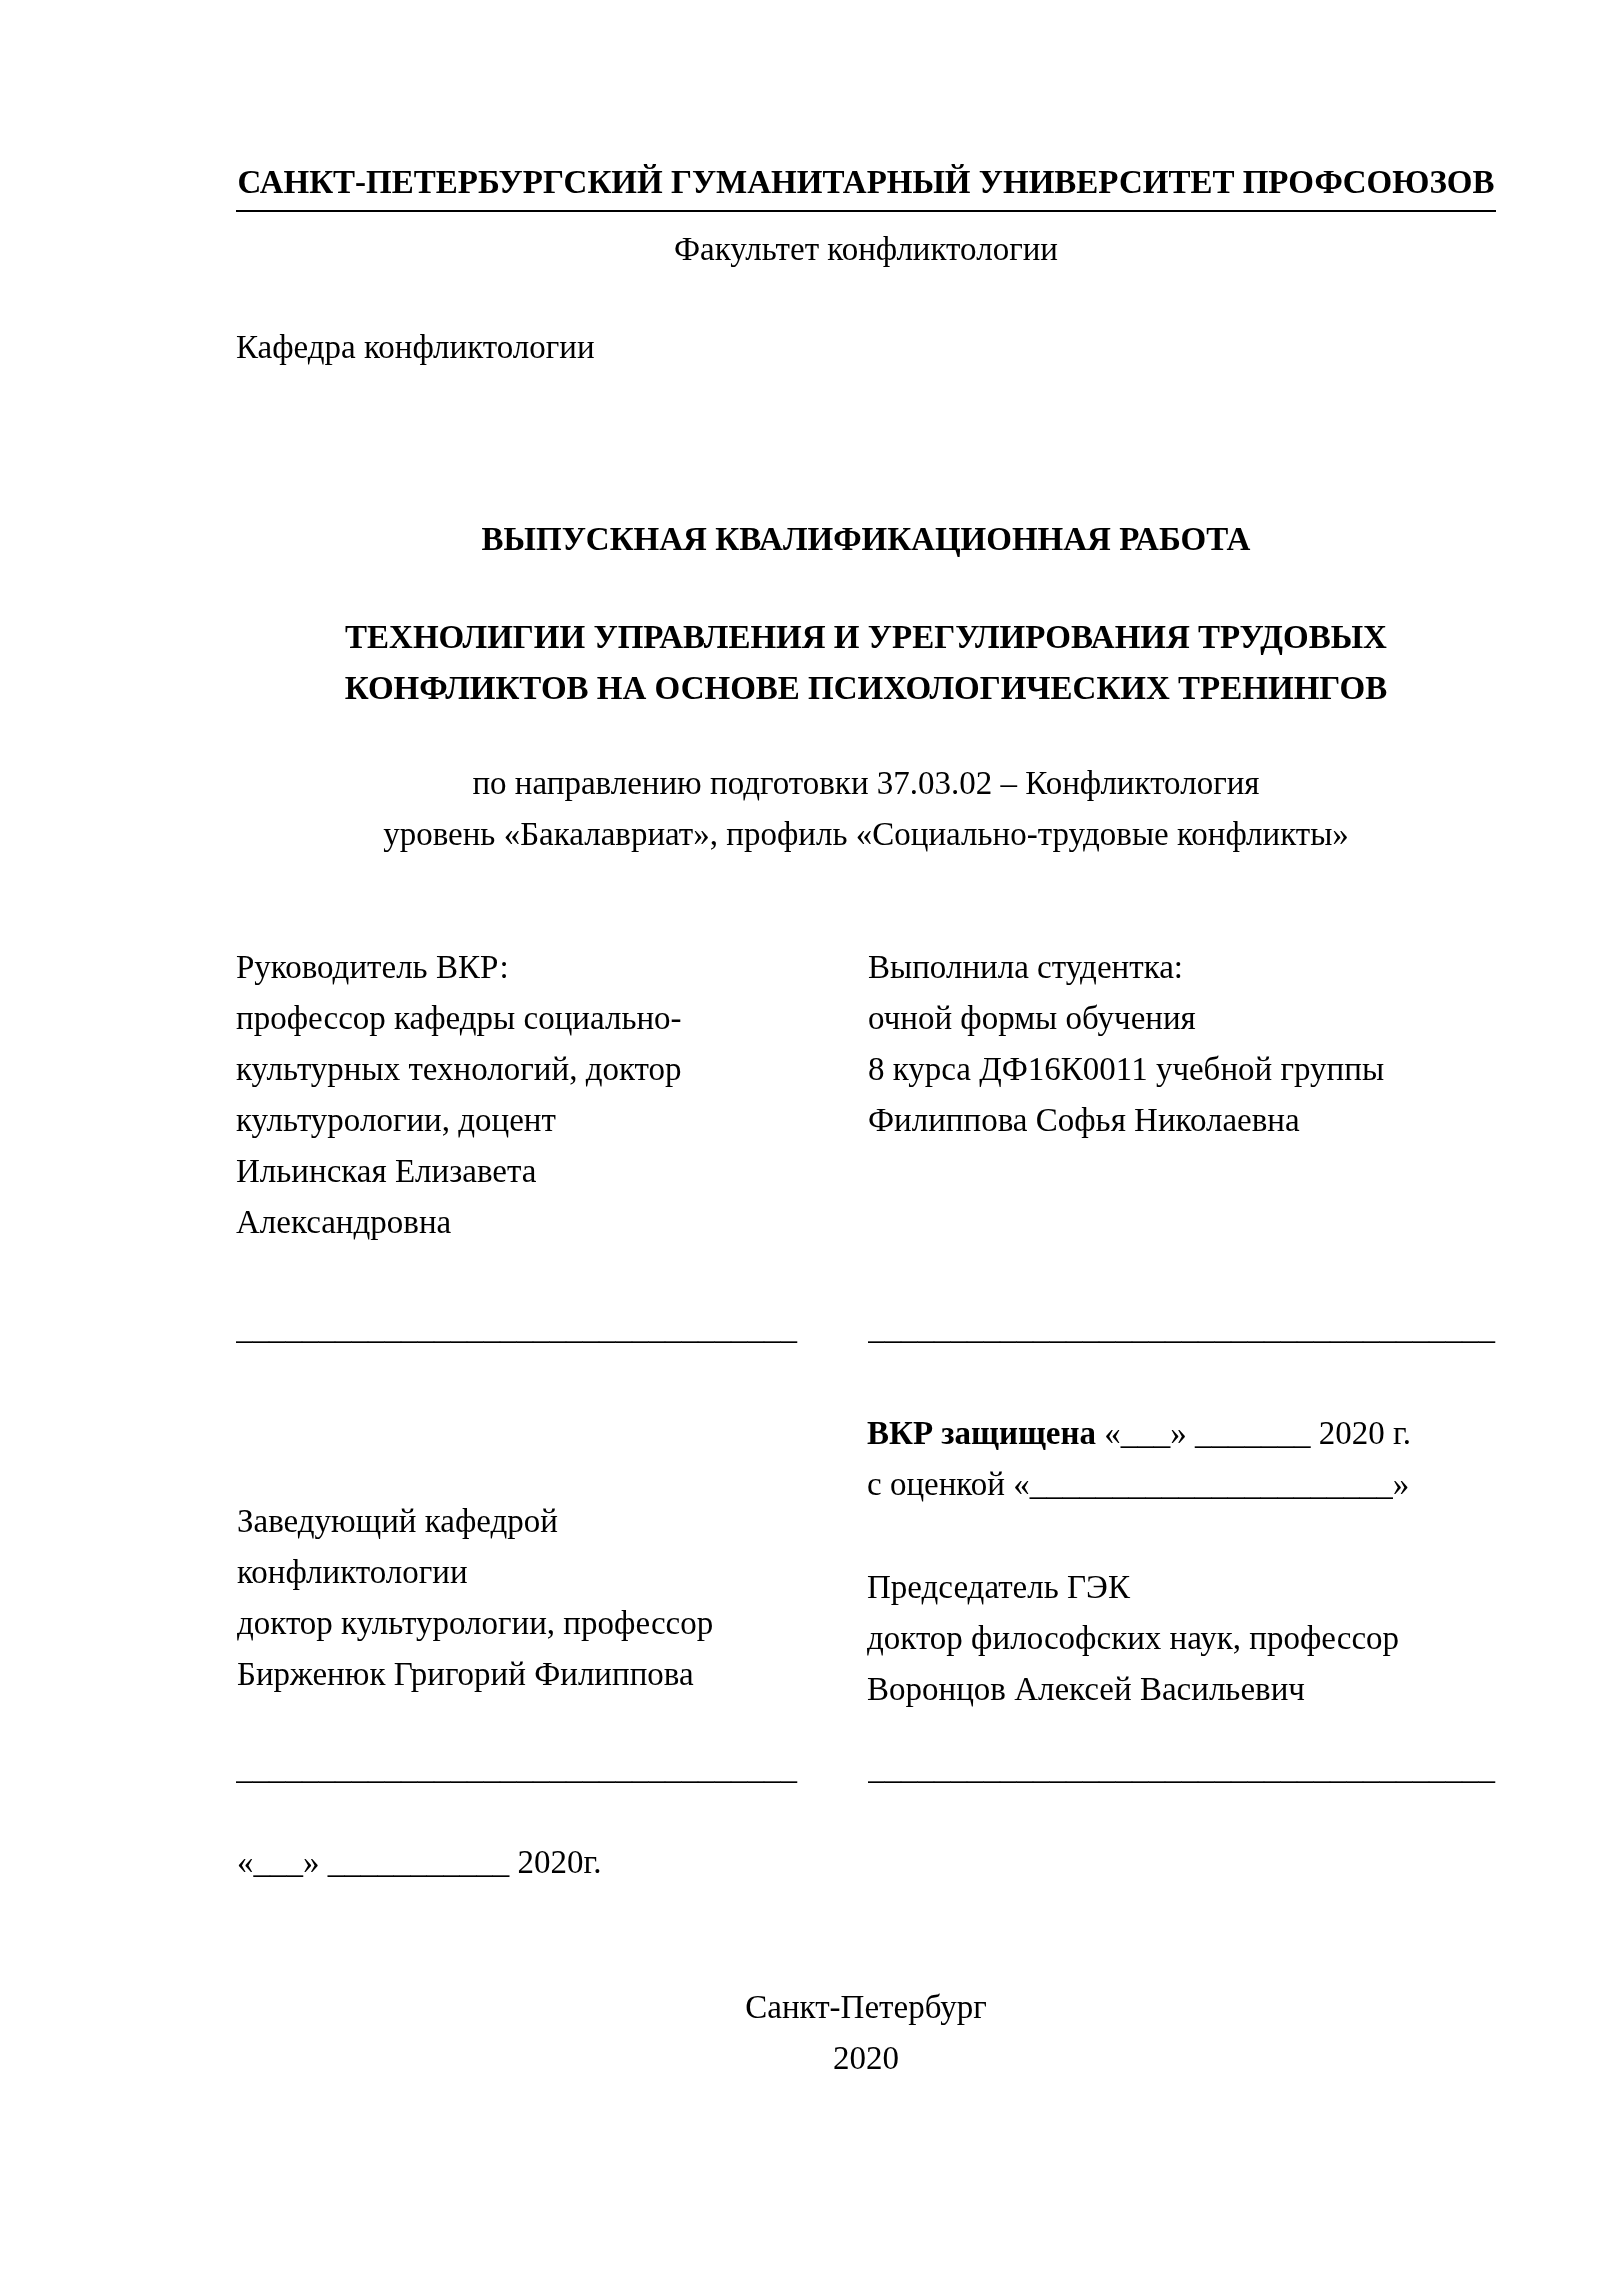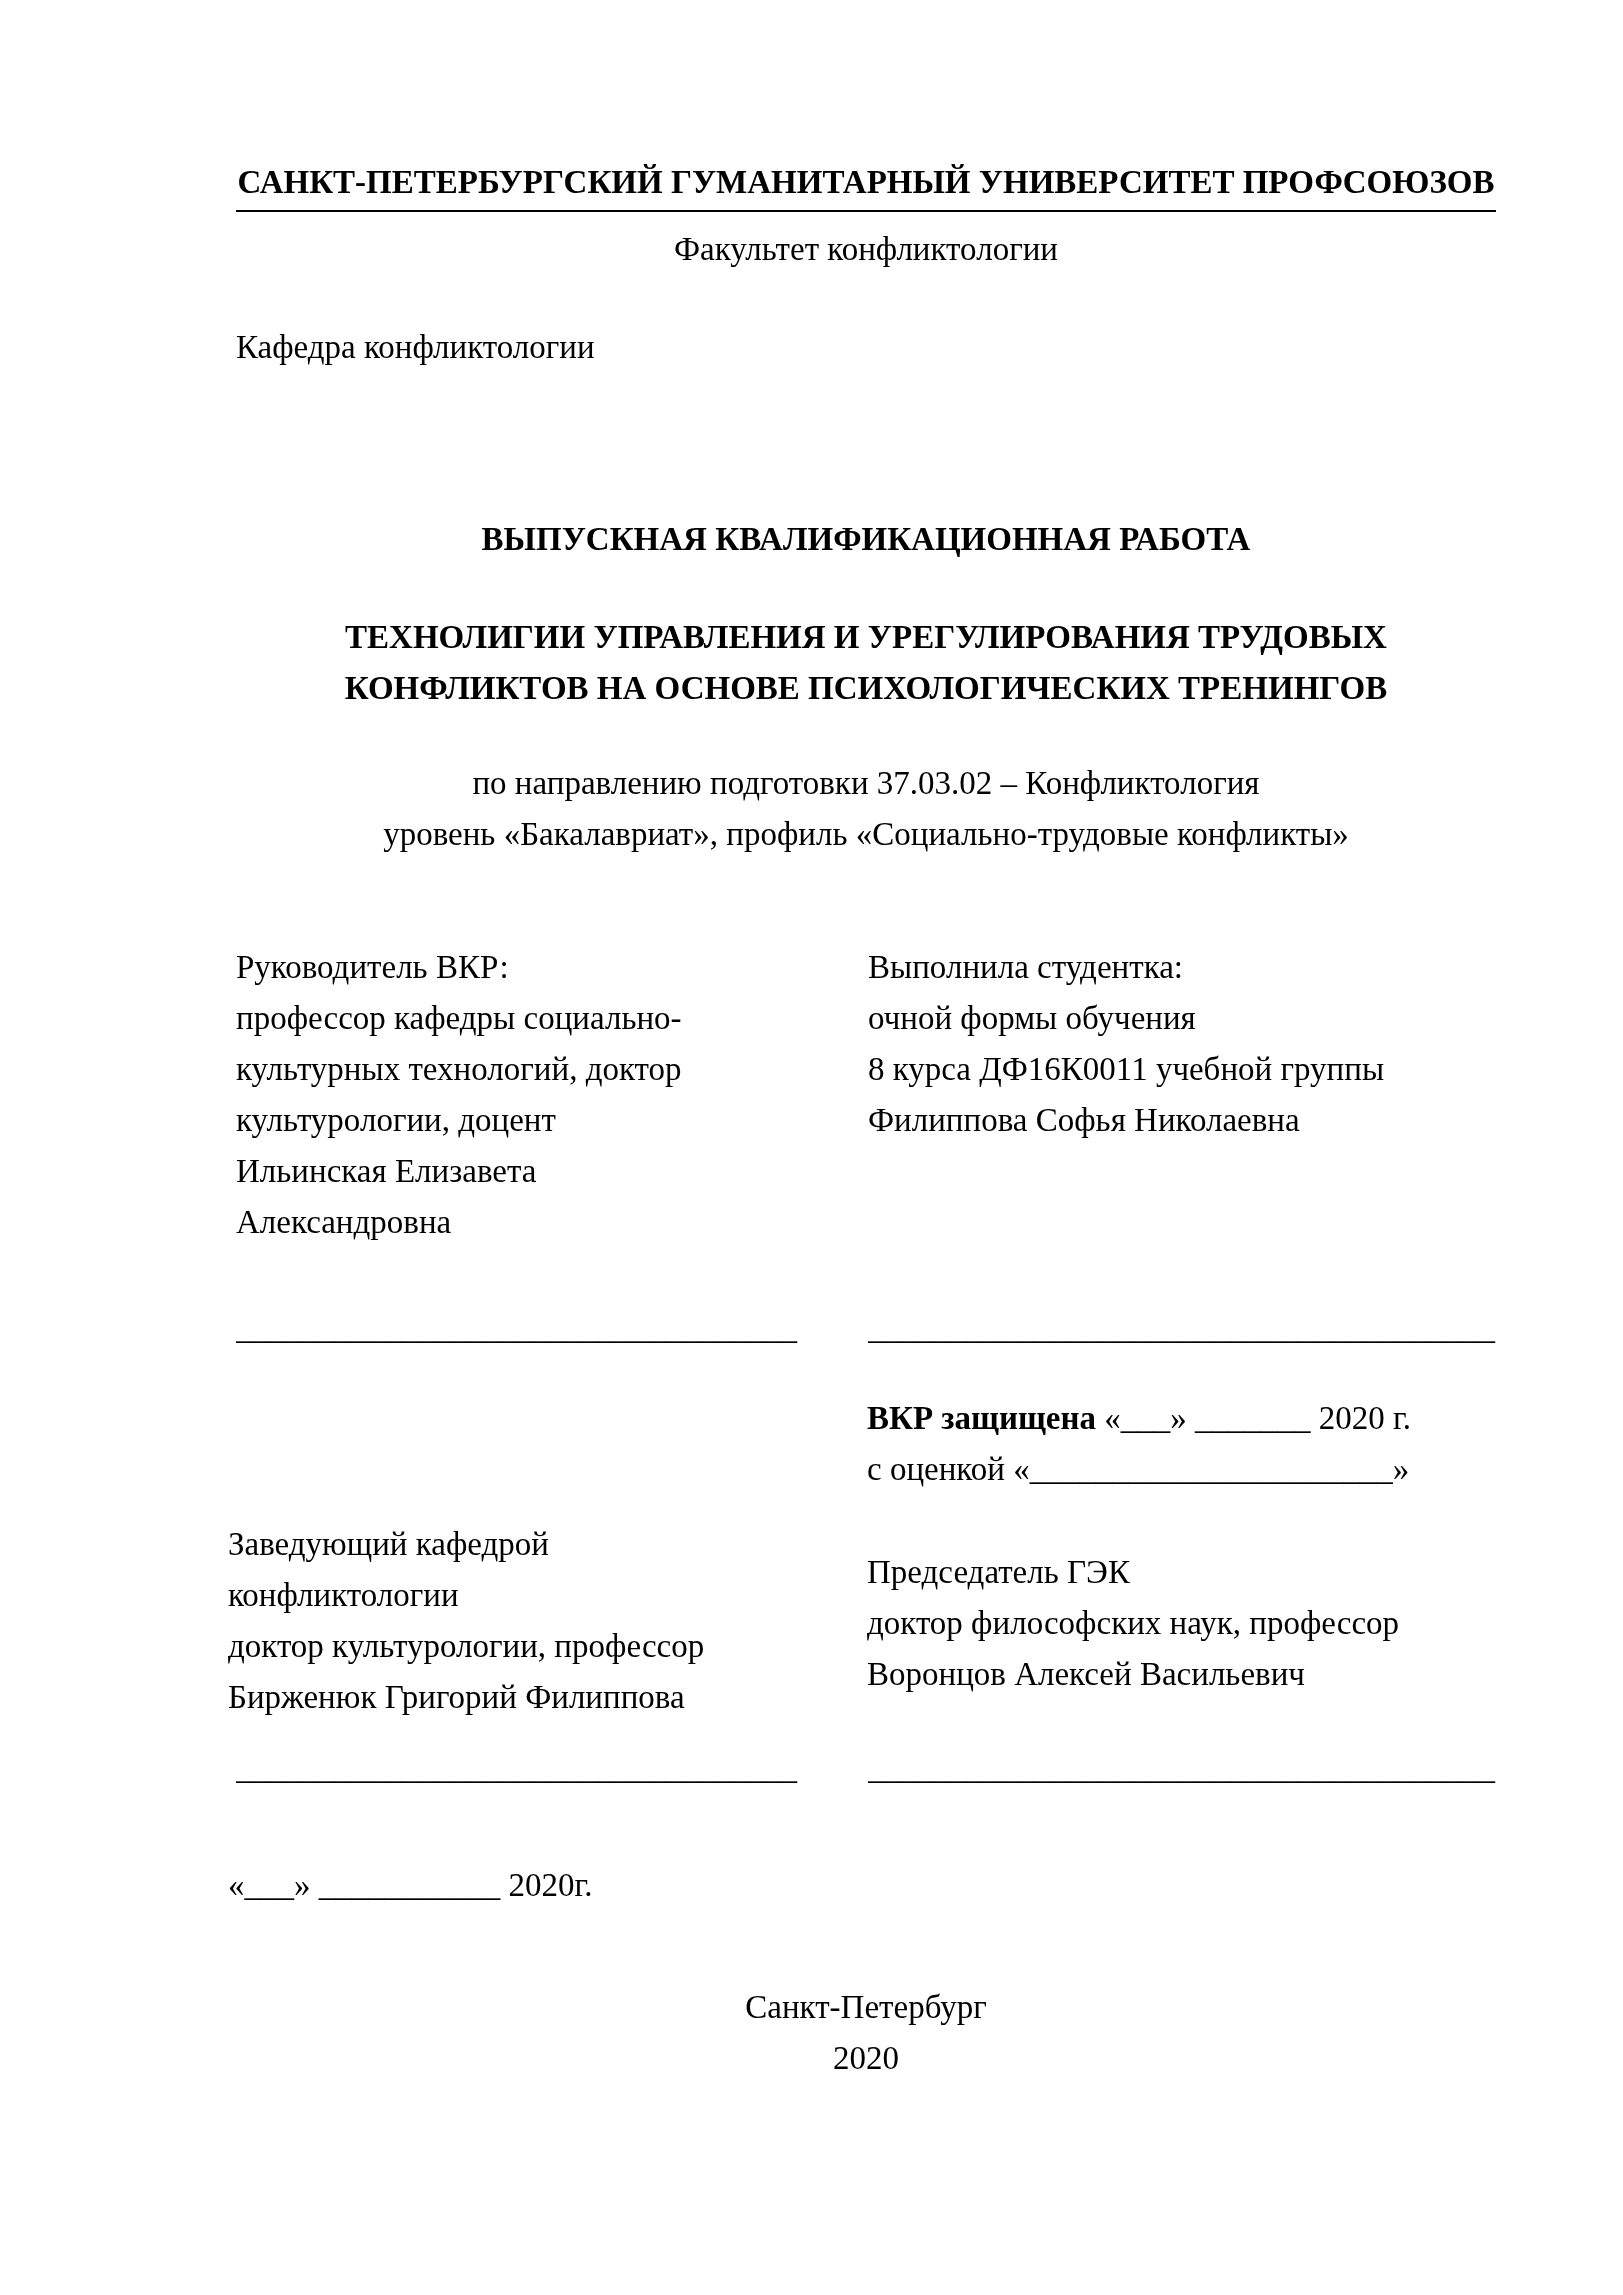--- a/index.html
+++ b/index.html
@@ -8,22 +8,22 @@
     position: relative;
     width: 1623px;
     height: 2295px;
     background: #ffffff;
     color: #000000;
     font-family: "Liberation Serif", "DejaVu Serif", serif;
     font-size: 33px;
     line-height: 51px;
   }
   .block   { position: absolute; left: 236px; width: 1260px; }
-  .halfgap { position: absolute; left: 867px; width: 628px; }
-  .leftcol { position: absolute; left: 228px;  width: 632px; margin-top: 23px; }
+  .halfgap { position: absolute; left: 867px; width: 628px; margin-top: 15px; }
+  .leftcol { position: absolute; left: 237px;  width: 632px; }
   .center  { text-align: center; }
   .right   { text-align: left; }
   .bold    { font-weight: bold; }
   .underline-block { border-bottom: 2.4px solid #000; padding-bottom: 2px; }
   .row { display: flex; }
   .row .c1 { width: 632px; }
   .row .c2 { flex: 1; }
   .sig { white-space: nowrap; overflow: hidden; }
   .line { display: block; }
 </style>

